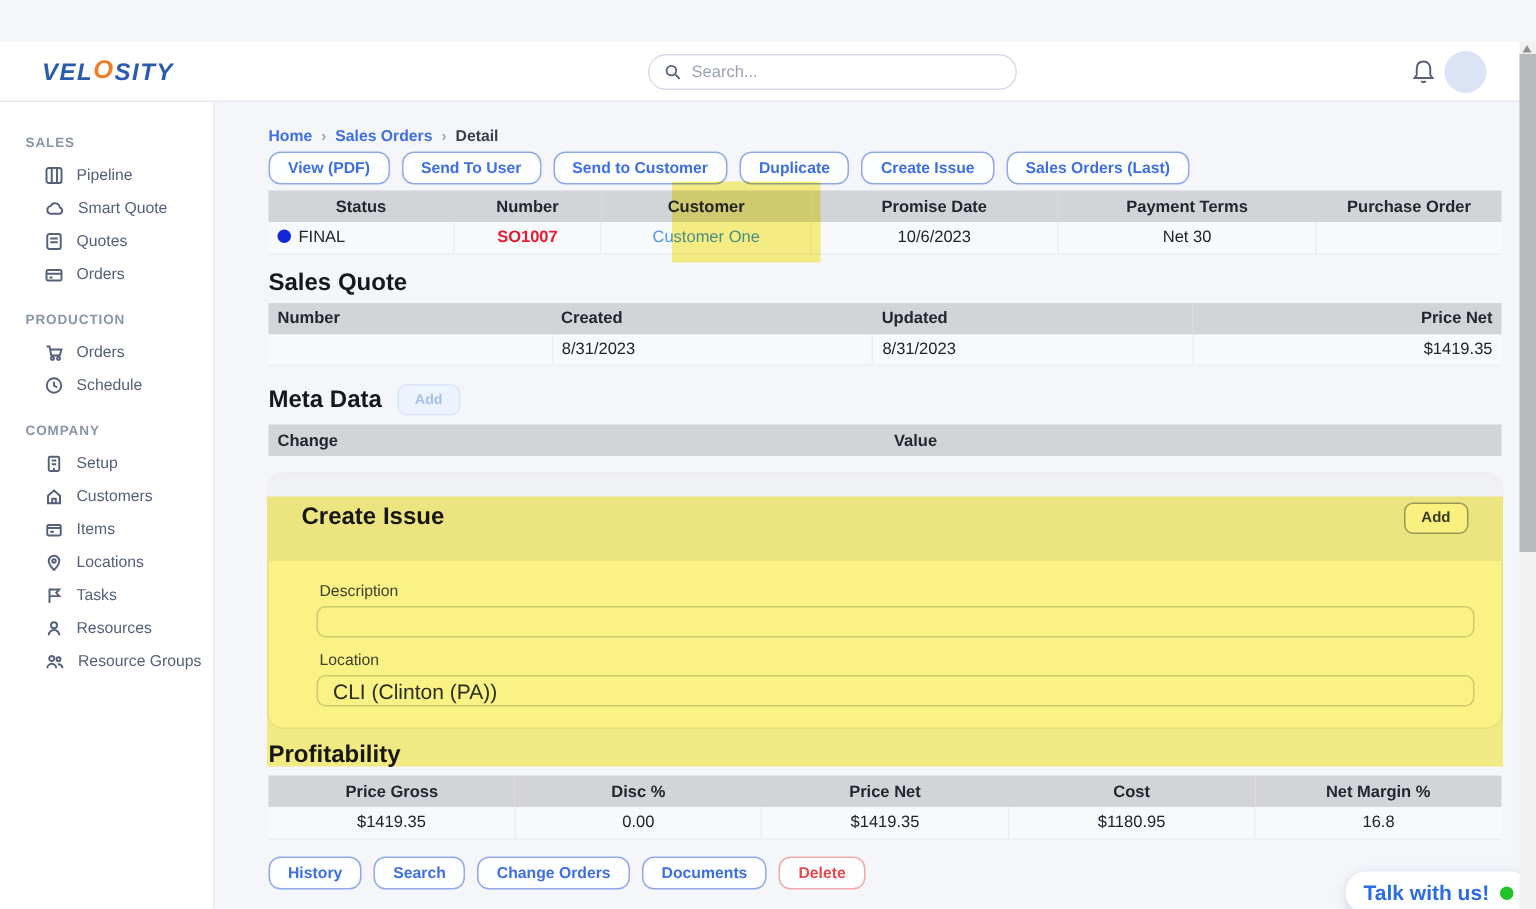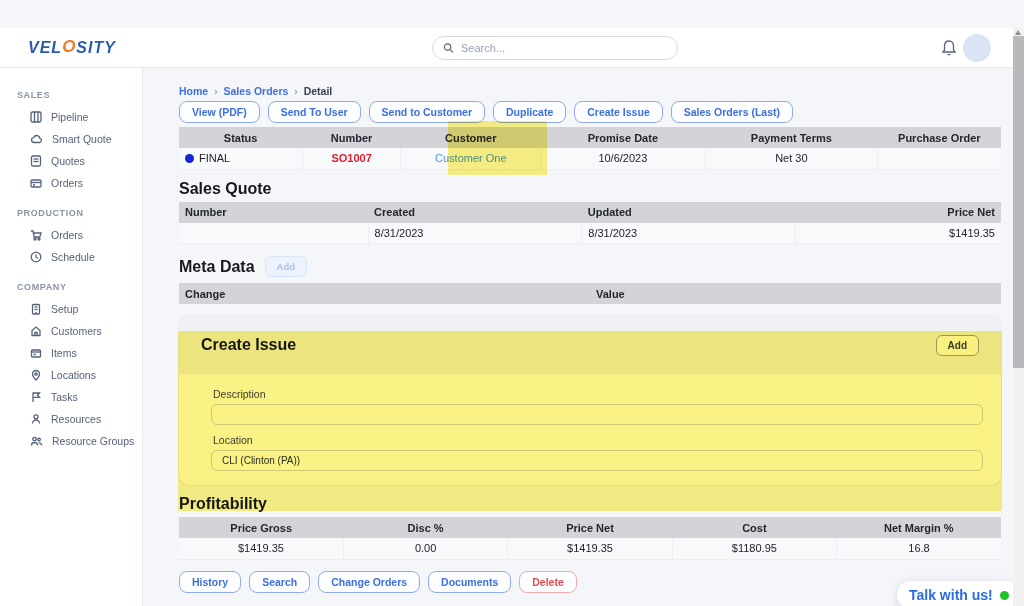--- a/index.html
+++ b/index.html
@@ -72,21 +72,21 @@
   .ci-head { background:#f0f1f4; border-radius:10px 10px 0 0; height:58px;
     display:flex; align-items:center; justify-content:space-between; padding:0 22px; }
   .ci-head .section-h { margin-top:0; }
   .add-solid { font-size:10px; font-weight:bold; color:#3c4043; background:#fdfdf4;
     border:1px solid #9aa0a6; border-radius:6px; padding:4px 11px; cursor:pointer; font-family:inherit; }
   .ci-body { padding:12px 18px 14px 32px; }
   .field-label { font-size:10.5px; color:#3f4254; margin:2px 0 4px 2px; }
   .field-input { width:100%; height:21px; border:1px solid #cfd4dc; border-radius:6px;
     background:#fff; font-size:10px; font-family:inherit; color:#2b2f3a; padding:0 10px; outline:none; }
   .field-select { width:100%; height:21px; border:1px solid #cfd4dc; border-radius:6px;
-    background:#fff; font-size:10px; color:#2b2f3a; padding:0 10px; display:flex;
+    background:#fff; font-size:14px; color:#2b2f3a; padding:0 10px; display:flex;
     align-items:center; cursor:pointer; }
 
   .status-dot { display:inline-block; width:9px; height:9px; border-radius:50%;
     background:#1226d8; margin-right:5px; vertical-align:-1px; }
   .order-number { color:#e11d2e; font-weight:bold; }
   .cust-link { color:#4d96f5; cursor:pointer; }
 
   
   .chat-pill { position:absolute; left:897px; top:553px; height:28px; background:#fff;
     border-radius:15px; box-shadow:0 2px 8px rgba(40,60,120,.18); display:flex;

